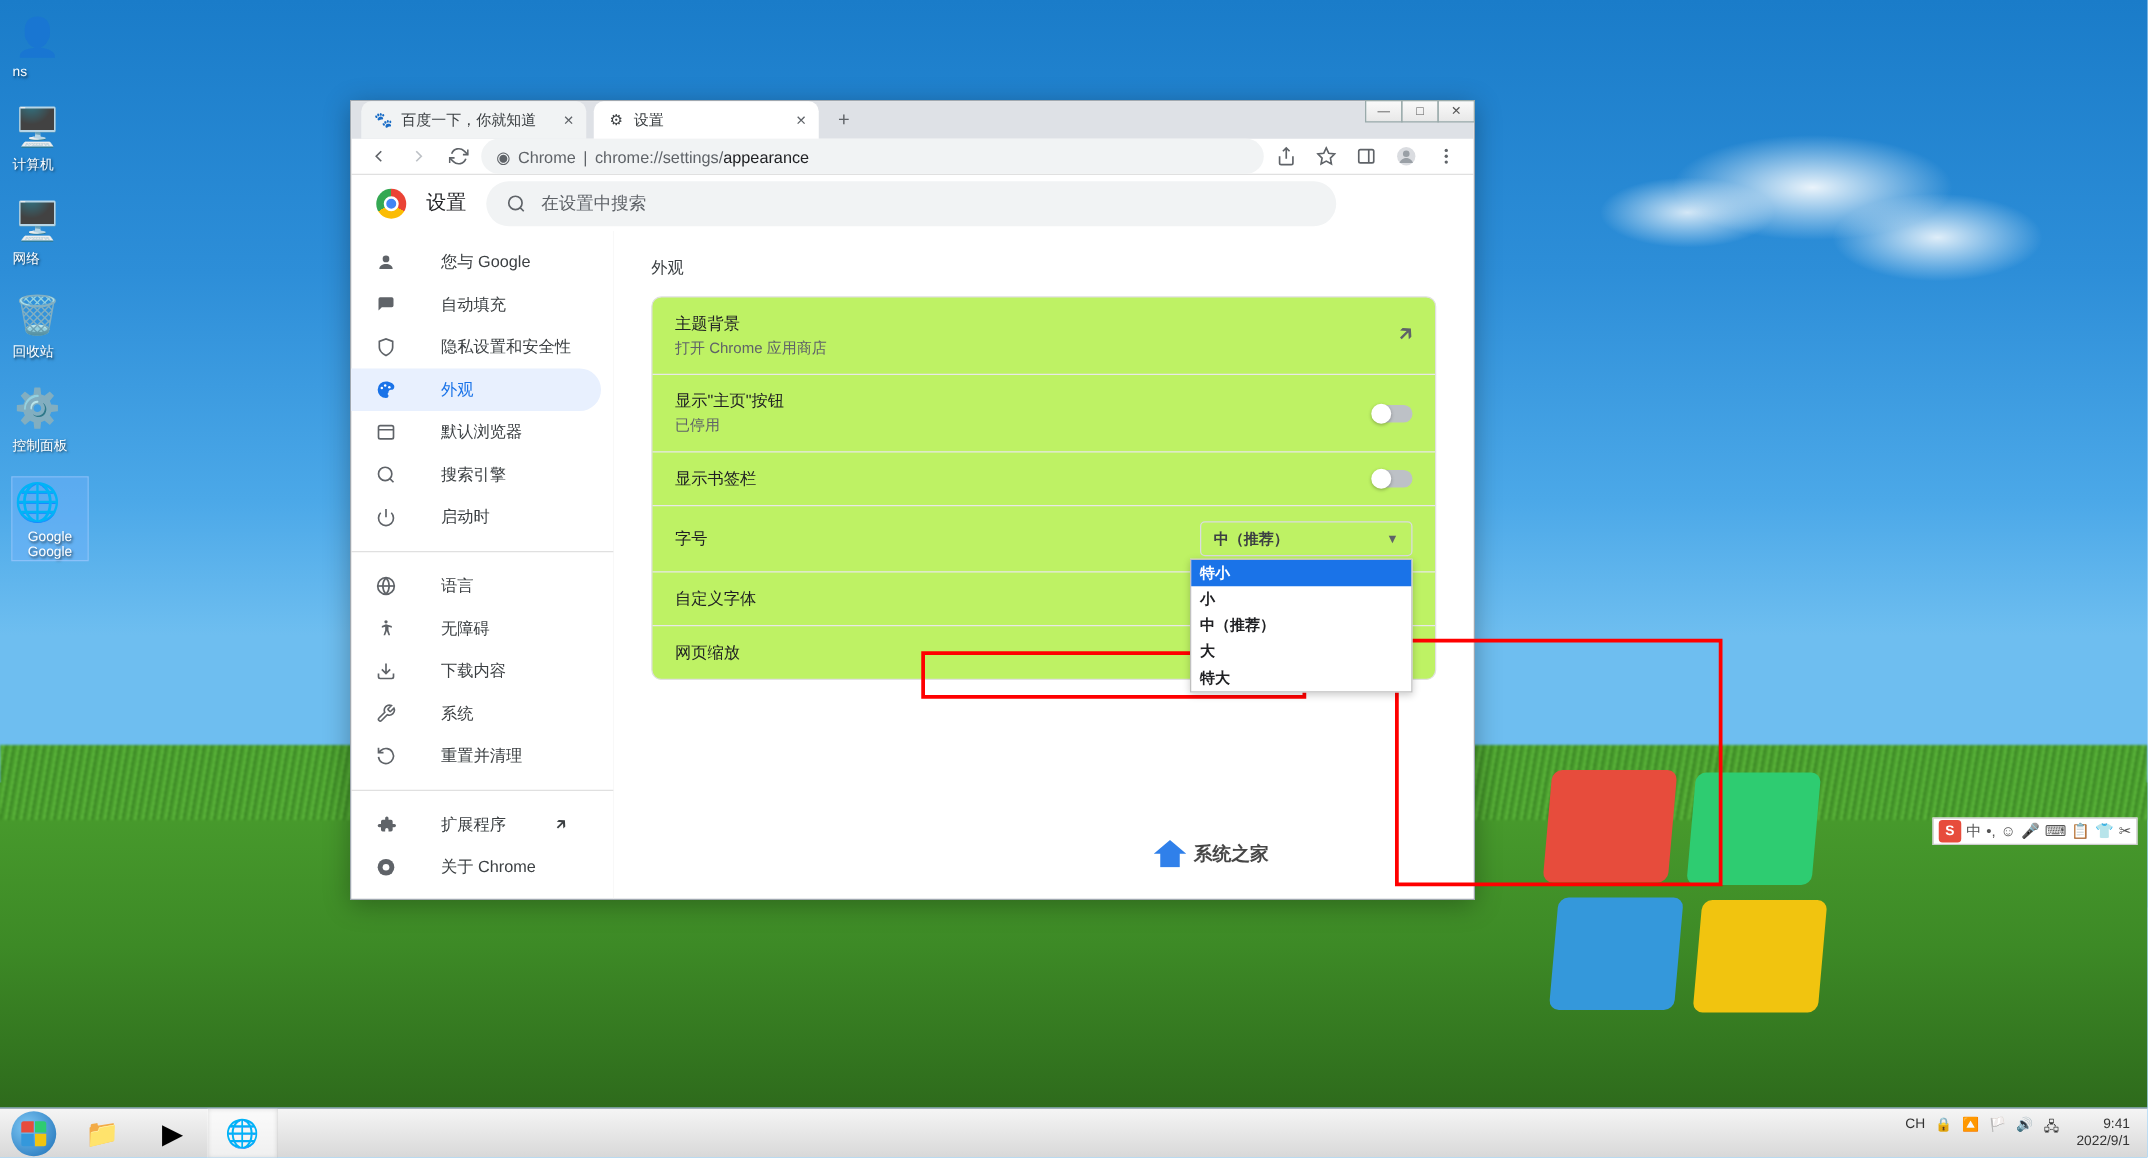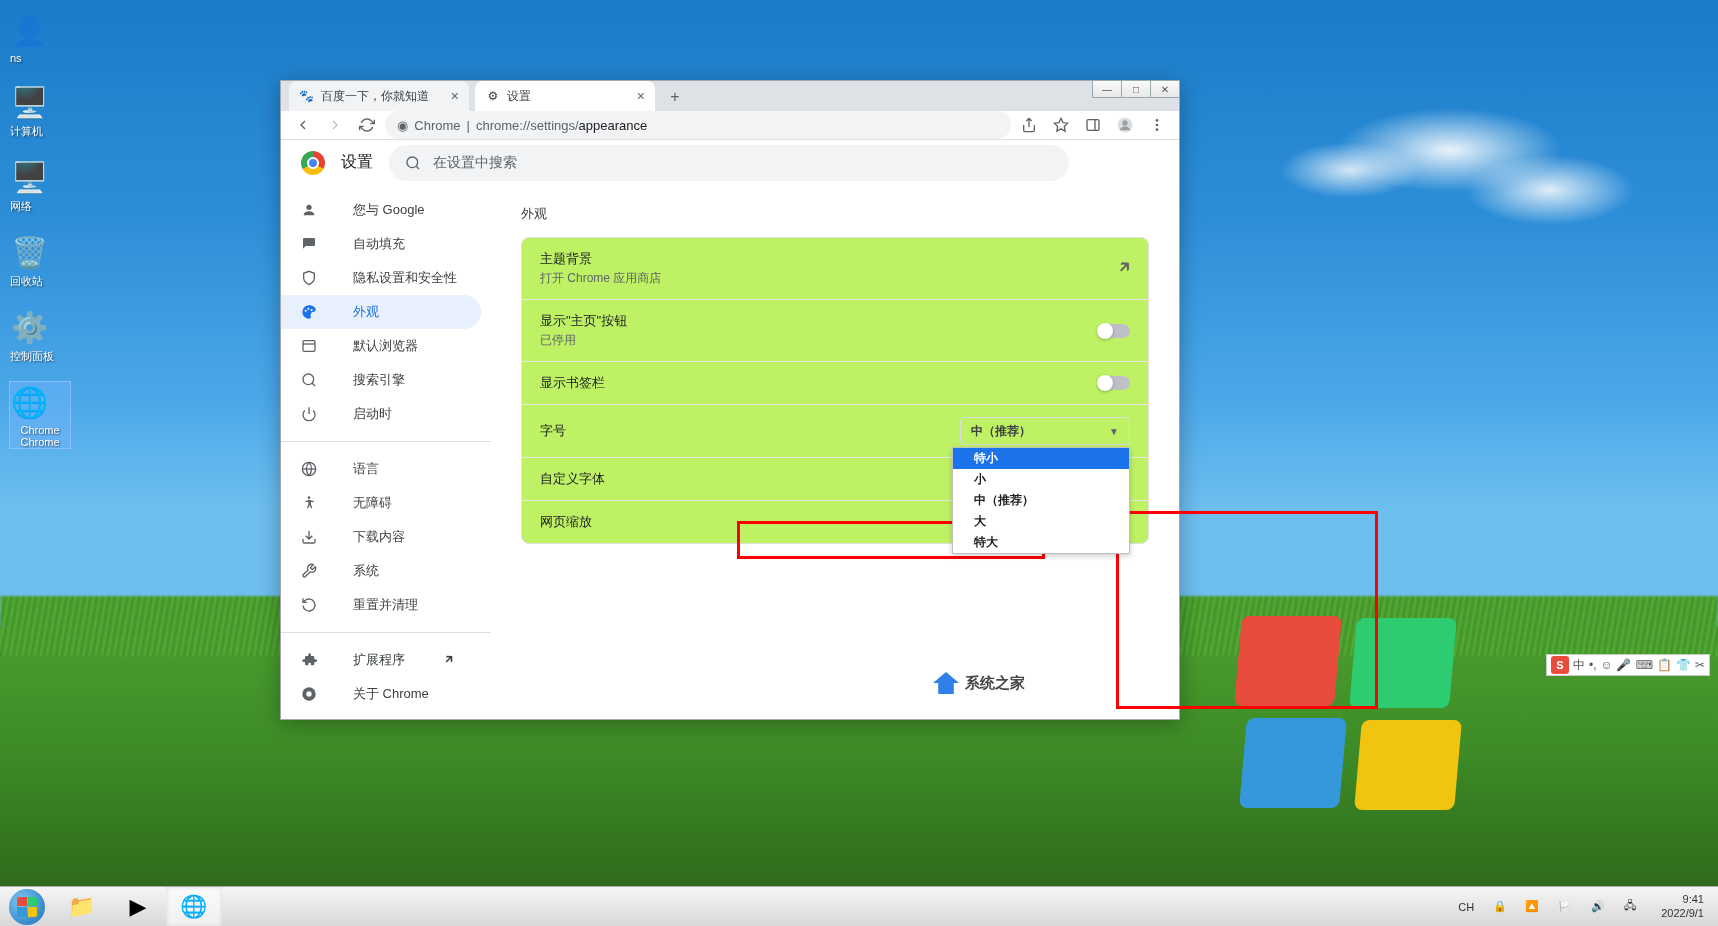--- a/index.html
+++ b/index.html
@@ -21,21 +21,21 @@
 .dicon .img { width: 40px; height: 40px; display: flex; align-items: center; justify-content: center; font-size: 30px; }
 .dicon .lbl { color: #fff; font-size: 11px; text-align: center; text-shadow: 1px 1px 2px rgba(0,0,0,0.6); margin-top: 2px; }
 .dicon.selected { background: rgba(120,180,255,0.4); outline: 1px solid rgba(160,200,255,0.7); }
 
 .taskbar { position: absolute; bottom: 0; left: 0; right: 0; height: 40px; background: linear-gradient(to bottom, #f5f5f5, #d8d8d8); border-top: 1px solid #aaa; display: flex; align-items: center; }
 .start-btn { width: 54px; height: 40px; display: flex; align-items: center; justify-content: center; }
 .start-orb { width: 36px; height: 36px; border-radius: 50%; background: radial-gradient(circle at 35% 35%, #7ec8f5, #1a6db5); display: grid; grid-template: 1fr 1fr / 1fr 1fr; gap: 1px; padding: 8px; }
 .start-orb span:nth-child(1){ background:#e74c3c; border-radius:2px 0 0 0;} .start-orb span:nth-child(2){ background:#2ecc71; border-radius:0 2px 0 0;} .start-orb span:nth-child(3){ background:#3498db; border-radius:0 0 0 2px;} .start-orb span:nth-child(4){ background:#f1c40f; border-radius:0 0 2px 0;}
 .task-item { width: 56px; height: 40px; display: flex; align-items: center; justify-content: center; font-size: 22px; }
 .task-item.active { background: rgba(255,255,255,0.6); box-shadow: inset 0 0 4px rgba(0,0,0,0.15); }
-.tray { margin-left: auto; display: flex; align-items: center; gap: 19px; padding: 0 8px; font-size: 11px; color: #333; }
+.tray { margin-left: auto; display: flex; align-items: flex-start; gap: 8px; padding: 0 8px; font-size: 11px; color: #333; }
 .tray .clock { text-align: right; line-height: 1.2; font-size: 11px; padding: 0 6px; }
 
 .ime-bar { position: absolute; right: 8px; bottom: 250px; height: 22px; background: #fff; border: 1px solid #ccc; display: flex; align-items: center; padding: 0 4px; gap: 4px; font-size: 12px; }
 .ime-bar .s { width: 18px; height: 18px; background: #e74c3c; color: #fff; display: flex; align-items: center; justify-content: center; border-radius: 3px; font-weight: bold; font-size: 11px; }
 .ime-bar span { color: #555; }
 
 .window { position: absolute; top: 80px; left: 280px; width: 900px; height: 640px; background: #fff; border: 1px solid #a0a8b0; box-shadow: 0 4px 20px rgba(0,0,0,0.3); display: flex; flex-direction: column; }
 .win-controls { position: absolute; top: -1px; right: -1px; display: flex; }
 .win-controls div { width: 30px; height: 18px; border: 1px solid #9aa; background: linear-gradient(#fafafa,#e8e8e8); display: flex; align-items: center; justify-content: center; font-size: 10px; color: #555; margin-left: -1px; }
 
@@ -77,28 +77,28 @@
 .row:last-child { border-bottom: none; }
 .row .sub { color: #5f6368; font-size: 12px; margin-top: 2px; }
 .row .right { margin-left: auto; display: flex; align-items: center; }
 .launch-icon { color: #5f6368; font-size: 16px; }
 .toggle { width: 32px; height: 14px; background: #bdc1c6; border-radius: 7px; position: relative; }
 .toggle::after { content: ""; position: absolute; width: 16px; height: 16px; background: #fff; border-radius: 50%; top: -1px; left: -1px; box-shadow: 0 1px 3px rgba(0,0,0,0.3); }
 .select { min-width: 170px; height: 28px; border: 1px solid #dadce0; border-radius: 4px; display: flex; align-items: center; padding: 0 10px; font-size: 12px; color: #3c4043; justify-content: space-between; }
 .select .arrow { color: #5f6368; font-size: 10px; }
 
 .dropdown { position: absolute; top: 30px; right: 0; width: 178px; background: #fff; border: 1px solid #c0c0c0; box-shadow: 0 2px 6px rgba(0,0,0,0.2); z-index: 10; }
-.dropdown .opt { padding: 2px 21px; font-size: 12px; color: #202124; }
+.dropdown .opt { padding: 2px 7px; font-size: 12px; color: #202124; }
 .dropdown .opt.hl { background: #1a73e8; color: #fff; }
 
 .annot { position: absolute; border: 3px solid #ff0000; pointer-events: none; }
 .annot1 { top: 336px; left: 246px; width: 308px; height: 38px; }
 .annot2 { top: 326px; left: 625px; width: 262px; height: 198px; }
 
-.watermark { position: absolute; top: 310px; left: 411px; display: flex; align-items: center; gap: 6px; font-size: 15px; color: #333; font-weight: bold; opacity: 0.9; }
+.watermark { position: absolute; top: 310px; left: 401px; display: flex; align-items: center; gap: 6px; font-size: 15px; color: #333; font-weight: bold; opacity: 0.9; }
 .watermark .logo { width: 26px; height: 22px; background: #1a73e8; clip-path: polygon(50% 0, 100% 50%, 80% 50%, 80% 100%, 20% 100%, 20% 50%, 0 50%); }
 
 svg { width: 16px; height: 16px; }
 </style>
 </head>
 <body>
 
 <div class="desktop">
   <div class="sky"></div>
   <div class="clouds"></div>
@@ -126,21 +126,21 @@
       <div class="dicon">
         <div class="img">🗑️</div>
         <div class="lbl">回收站</div>
       </div>
       <div class="dicon">
         <div class="img">⚙️</div>
         <div class="lbl">控制面板</div>
       </div>
       <div class="dicon selected">
         <div class="img">🌐</div>
-        <div class="lbl">Chrome Chrome</div>
+        <div class="lbl">Google Google</div>
       </div>
     </div>
 
   <div class="ime-bar">
     <div class="s">S</div>
   <span>中</span>
       <span>•,</span>
       <span>☺</span>
       <span>🎤</span>
       <span>⌨</span>

